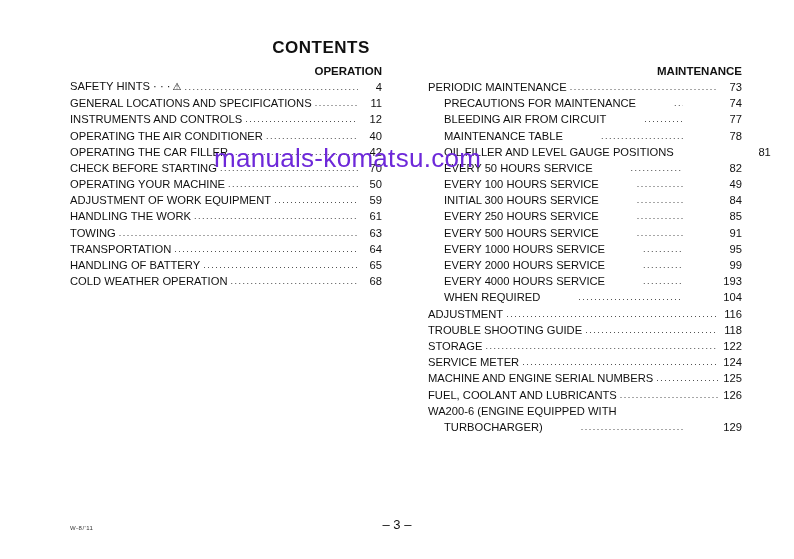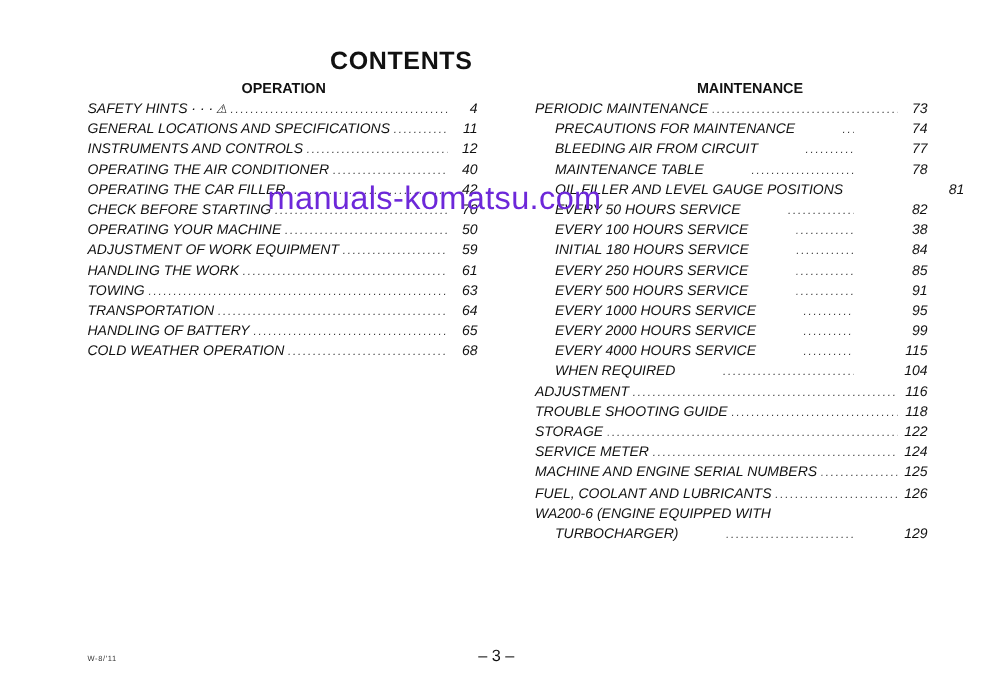--- a/index.html
+++ b/index.html
@@ -1,27 +1,27 @@
 <!DOCTYPE html>
 <html><head>
 <meta charset="utf-8">
 <style>
   html, body { margin: 0; padding: 0; background: #ffffff; }
   body { width: 794px; height: 559px; position: relative; overflow: hidden;
          font-family: "Liberation Sans", sans-serif; color: #111; }
   .title { position: absolute; left: 0; width: 642px; top: 38px; text-align: center;
-           font-size: 20px; font-weight: bold; letter-spacing: 0.5px; }
+           font-size: 17px; font-weight: bold; letter-spacing: 0.5px; }
   .col { position: absolute; }
   .col-left { left: 70px; width: 312px; top: 64px; }
   .col-right { left: 428px; width: 314px; top: 64px; }
-  .col-head { text-align: center; font-size: 11.5px; font-weight: bold; height: 15px; line-height: 15px; }
+  .col-head { text-align: right; font-size: 11.5px; font-weight: bold; height: 15px; line-height: 15px; }
   .col-left .col-head { padding-left: 2px; }
   .col-right .col-head { padding-left: 30px; }
-  .row { display: flex; align-items: center; height: 16.2px; line-height: 16.2px;
-         font-size: 11.2px; white-space: nowrap; font-style: italic; }
+  .row { display: flex; align-items: flex-end; height: 16.2px; line-height: 16.2px;
+         font-size: 11.2px; white-space: nowrap; }
   .row .lbl { flex: 0 0 auto; padding-right: 3px; }
   .row .dots { flex: 1 1 auto; overflow: hidden; color: #333; letter-spacing: 1.5px; font-size: 9px; }
   .row .dots::before { content: "........................................................................................"; }
   .row .pg { flex: 0 0 auto; width: 24px; text-align: right; }
   .row.indent { padding-left: 16px; gap: 35px; }
   .row.nodots .dots::before { content: ""; }
   .warn { display: inline-block; font-size: 10px; margin-left: 2px; }
   .watermark { position: absolute; left: 214px; top: 143px; font-size: 26px; color: #6d28d9;
                letter-spacing: 0.3px; }
   .footer-page { position: absolute; left: 0; width: 794px; top: 517px; text-align: center; font-size: 13px; }
@@ -131,24 +131,24 @@
       <span class="pg">81</span>
     </div>
   <div class="row indent">
       <span class="lbl">EVERY 50 HOURS SERVICE</span>
       <span class="dots"></span>
       <span class="pg">82</span>
     </div>
   <div class="row indent">
       <span class="lbl">EVERY 100 HOURS SERVICE</span>
       <span class="dots"></span>
-      <span class="pg">38</span>
-    </div>
-  <div class="row indent">
-      <span class="lbl">INITIAL 180 HOURS SERVICE</span>
+      <span class="pg">49</span>
+    </div>
+  <div class="row indent">
+      <span class="lbl">INITIAL 300 HOURS SERVICE</span>
       <span class="dots"></span>
       <span class="pg">84</span>
     </div>
   <div class="row indent">
       <span class="lbl">EVERY 250 HOURS SERVICE</span>
       <span class="dots"></span>
       <span class="pg">85</span>
     </div>
   <div class="row indent">
       <span class="lbl">EVERY 500 HOURS SERVICE</span>
@@ -161,21 +161,21 @@
       <span class="pg">95</span>
     </div>
   <div class="row indent">
       <span class="lbl">EVERY 2000 HOURS SERVICE</span>
       <span class="dots"></span>
       <span class="pg">99</span>
     </div>
   <div class="row indent">
       <span class="lbl">EVERY 4000 HOURS SERVICE</span>
       <span class="dots"></span>
-      <span class="pg">115</span>
+      <span class="pg">193</span>
     </div>
   <div class="row indent">
       <span class="lbl">WHEN REQUIRED</span>
       <span class="dots"></span>
       <span class="pg">104</span>
     </div>
   <div class="row">
       <span class="lbl">ADJUSTMENT</span>
       <span class="dots"></span>
       <span class="pg">116</span>

